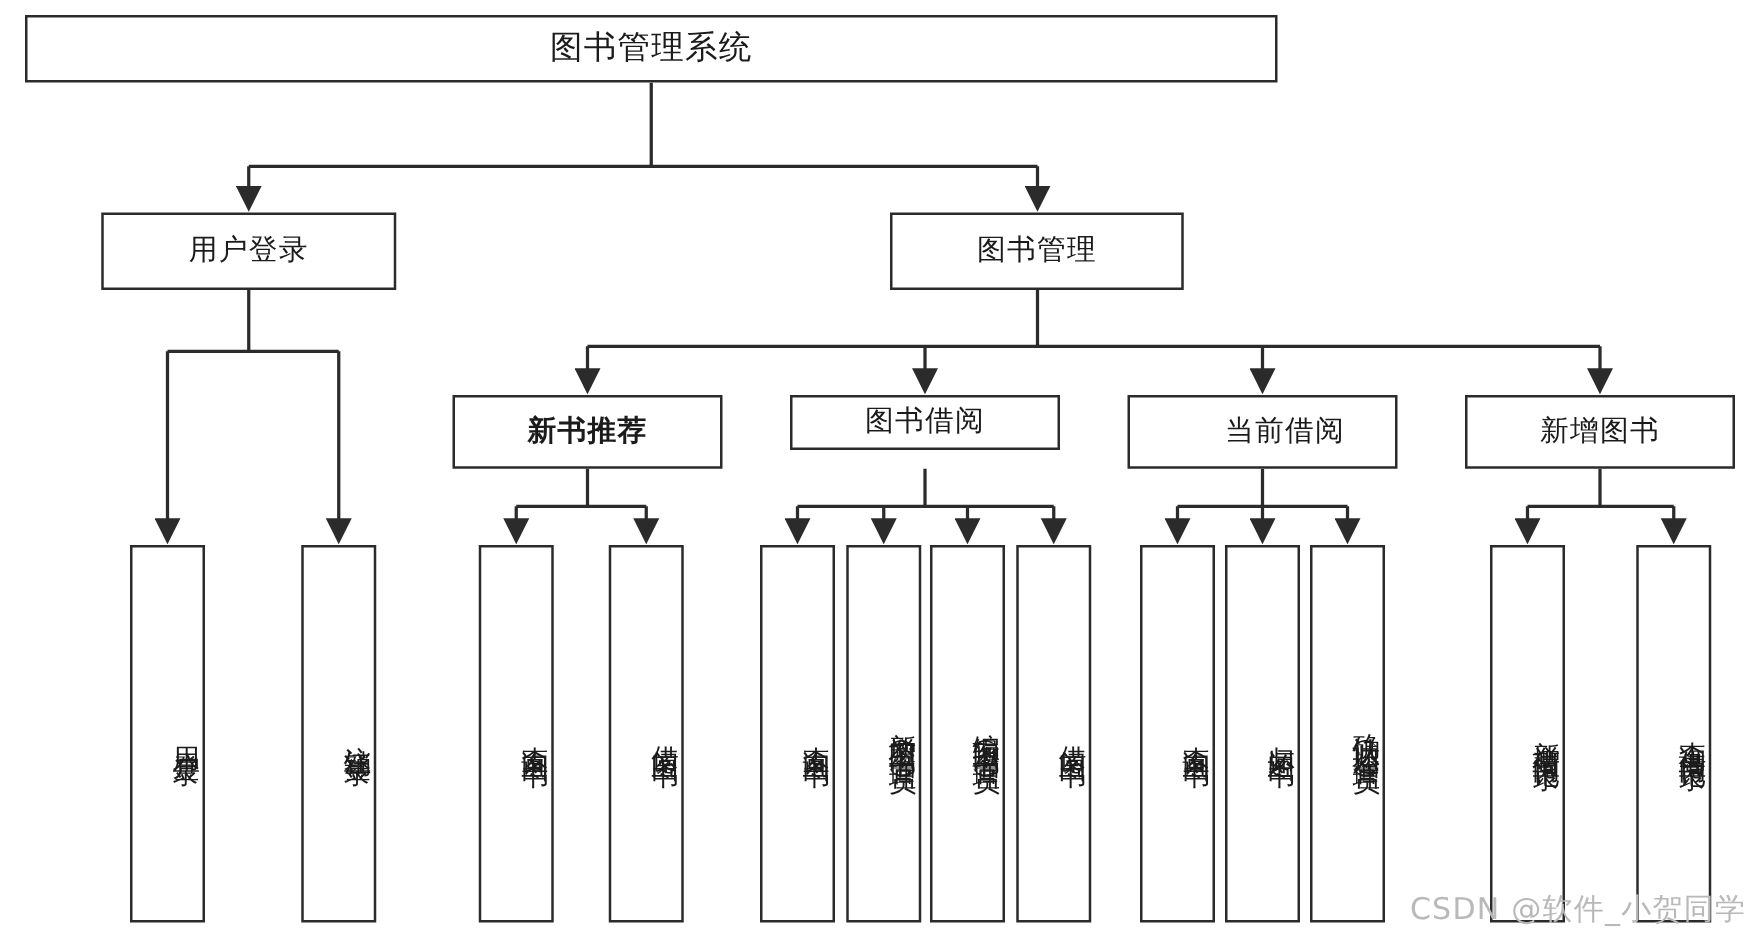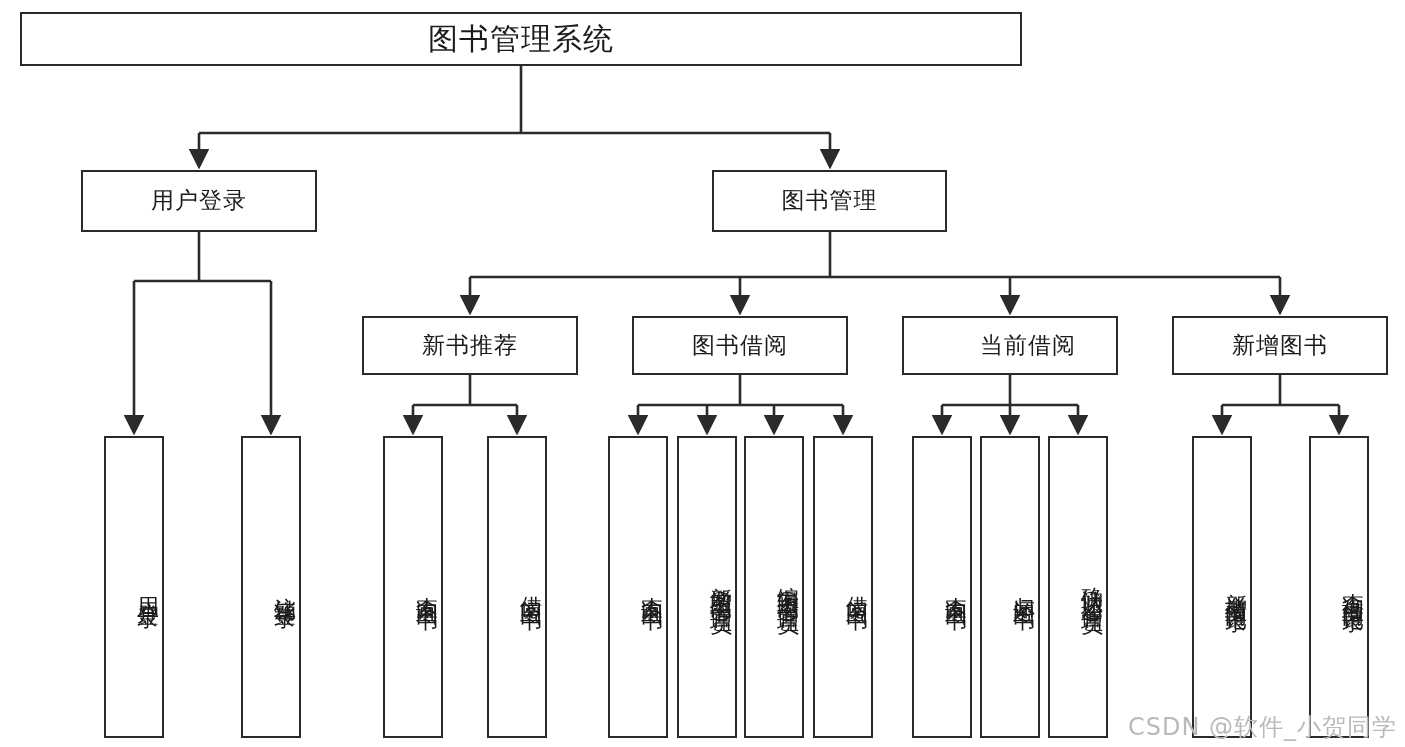--- a/index.html
+++ b/index.html
@@ -29,21 +29,21 @@
     align-items:center;
     justify-content:center;
     color:#1b1b1b;
     z-index:2;
   }
   .node.h{
     font-size:23px;
     letter-spacing:1px;
     line-height:1.2;
   }
-  .node.root{ font-size:30px; }
+  .node.root{ font-size:26px; }
   .node.v{
     font-size:22px;
     writing-mode:vertical-rl;
     text-orientation:upright;
     letter-spacing:4px;
     line-height:1.25;
     padding:10px 0;
     align-items:flex-start;
     justify-content:center;
   }
@@ -124,24 +124,24 @@
     <span>图书管理系统</span>
   </div>
 
   <div class="node h" style="left:81px;top:170px;width:236px;height:62px;">
     <span>用户登录</span>
   </div>
   <div class="node h" style="left:712px;top:170px;width:235px;height:62px;text-align:right;">
     <span>图书管理</span>
   </div>
 
-  <div class="node h" style="left:362px;top:316px;width:216px;height:59px;">
+  <div class="node h" style="left:362px;top:316px;width:216px;height:59px;font-weight:bold;">
     <span>新书推荐</span>
   </div>
-  <div class="node h" style="left:632px;top:316px;width:216px;height:59px;">
+  <div class="node h" style="left:632px;top:316px;width:216px;height:44px;">
     <span>图书借阅</span>
   </div>
   <div class="node h" style="left:902px;top:316px;width:216px;height:59px;padding-left:36px;">
     <span>当前借阅</span>
   </div>
   <div class="node h" style="left:1172px;top:316px;width:216px;height:59px;">
     <span>新增图书</span>
   </div>
 
   <div class="node v" style="left:104px;top:436px;width:60px;height:302px;">

